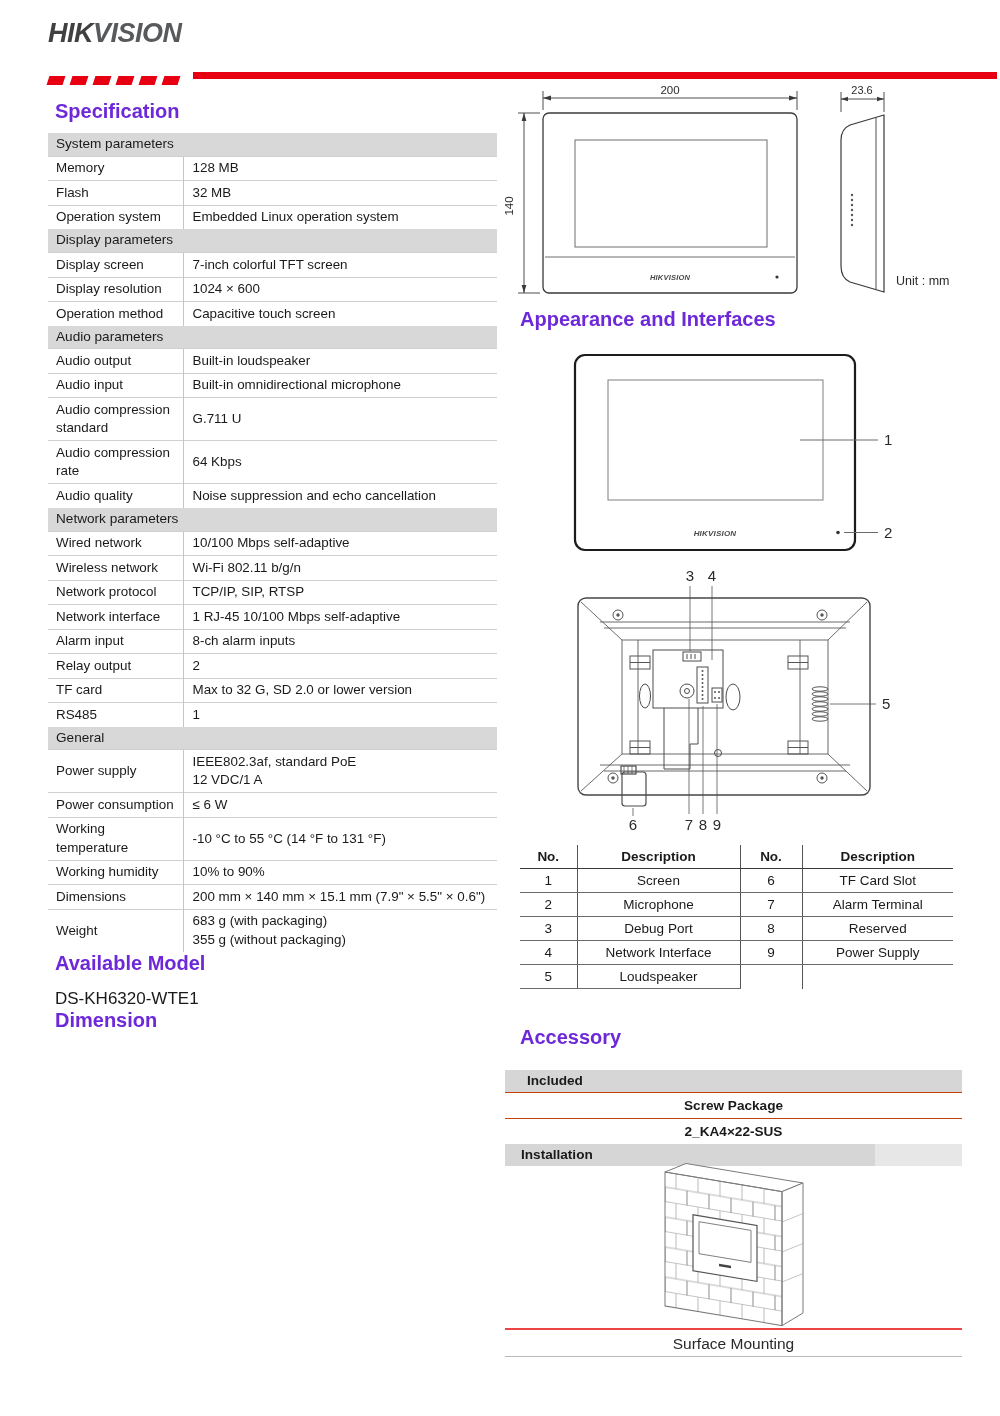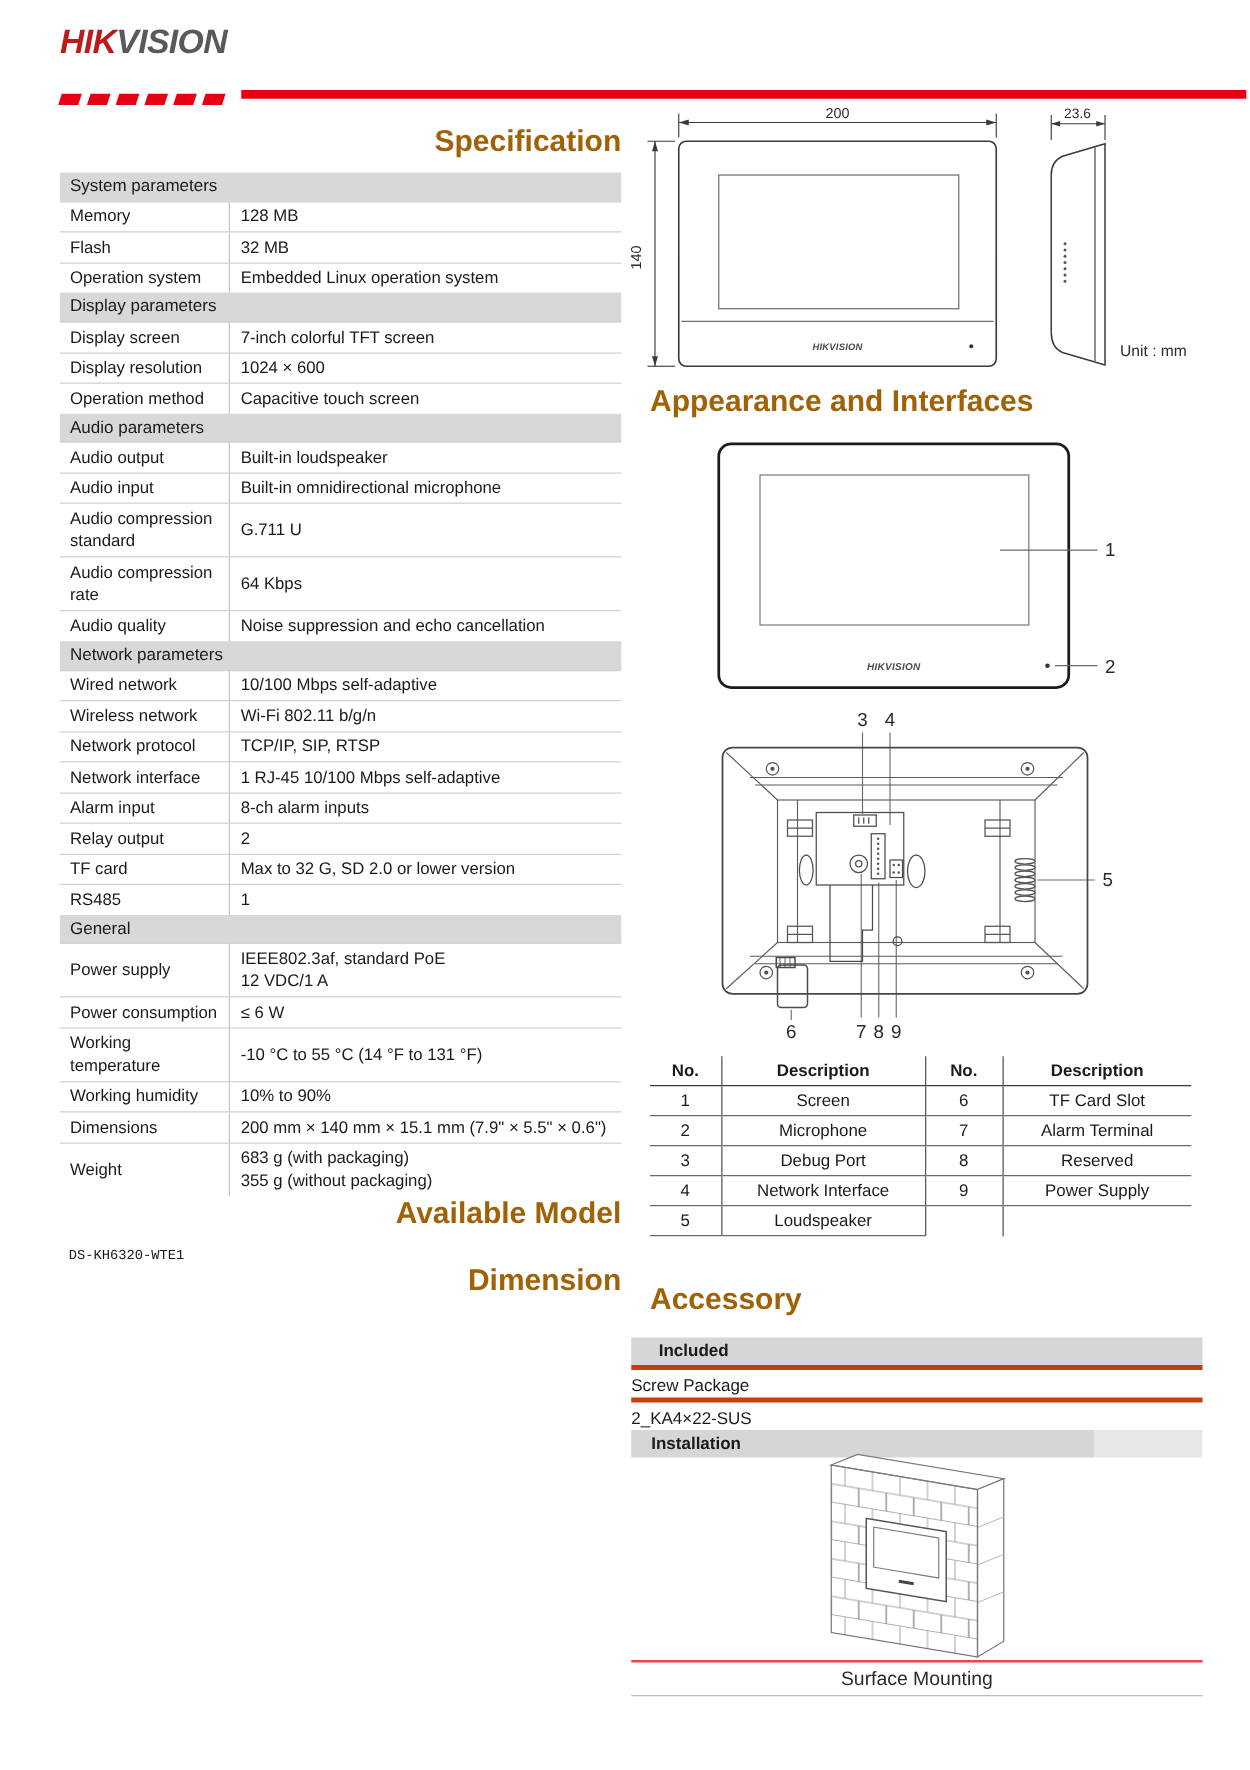--- a/index.html
+++ b/index.html
@@ -3,55 +3,55 @@
 <meta charset="utf-8">
 <style>
   * { box-sizing: border-box; }
   html,body { margin:0; padding:0; }
   body {
     width:1000px; height:1416px; position:relative; background:#fff;
     font-family:"Liberation Sans", sans-serif; color:#1a1a1a;
   }
   
   .logo { position:absolute; left:48px; top:18px; font-size:27px; font-weight:bold; font-style:italic; letter-spacing:-0.5px; white-space:nowrap; }
-  .logo .hik { color:#b91c1c;text-align:center; }
+  .logo .hik { color:#404040;text-align:center; }
   .logo .vision { color:#58595b; }
   .dashrow { position:absolute; left:48px; top:71px; white-space:nowrap; }
   .dash { display:inline-block; width:16px; height:9px; background:#e60012; transform:skewX(-18deg); margin-right:7px; }
   .headbar { position:absolute; left:193px; top:72px; width:804px; height:7px; background:#e60012; }
   
-  .rh { font-size:24px; font-weight:bold; color:#a16207; margin:0;text-align:right; }
+  .rh { font-size:20px; font-weight:bold; color:#6d28d9; margin:0; }
   
   .leftcol { position:absolute; left:48px; top:100px; width:449px; }
   .leftcol .rh { margin:0 0 10px 7px; }
   table.spec { width:449px; border-collapse:collapse; font-size:13.4px; line-height:1.38; }
   table.spec td { vertical-align:middle; }
   tr.sh td { background:#d8d8d8; font-weight:normal; padding:2px 8px; font-size:13.6px; }
   td.k { width:135px; padding:2.5px 8px; }
   td.v { padding:2.5px 9px; border-left:1px solid #c6c6c6; white-space:pre-line; }
   tr.r td { border-top:1px solid #cfcfcf; }
-  .model { font-size:11px; margin:14px 0 0 7px;font-family:Liberation Mono, monospace; }
+  .model { font-size:17px; margin:14px 0 0 7px; }
   .am { margin-top:18px; }
   .dimh { margin-top:36px; }
   
   .rightcol { position:absolute; left:500px; top:0; width:470px; height:1416px; }
   .rightcol .rh { position:absolute; left:20px; }
   .absvg { position:absolute; left:0; }
   
   table.itab { position:absolute; left:20px; top:845px; width:433px; border-collapse:collapse; font-size:13.5px; }
   table.itab th, table.itab td { text-align:center; padding:4px 9px; border-bottom:1px solid #6a6a6a; }
   table.itab th { font-weight:bold; border-bottom:1.5px solid #3a3a3a; }
   table.itab .bl { border-left:1px solid #555; }
   table.itab .c1 { width:57px; } table.itab .c2 { width:163px; }
   table.itab .c3 { width:62px; } table.itab .c4 { width:151px; }
   table.itab .nb { border-bottom:none; }
   
   .graybar { position:absolute; left:5px; width:457px; height:22px; background:#d6d6d6; font-size:13.6px; font-weight:bold; line-height:22px; padding-left:22px; }
   .graybar.twotone { background:linear-gradient(90deg,#d6d6d6 0 81%,#e7e7e7 81%);padding-left:16px; }
-  .accrow { position:absolute; left:5px; width:457px; height:26px; line-height:26px; font-size:13.6px; border-top:4px solid #c2410c; }
+  .accrow { position:absolute; left:5px; width:457px; height:26px; line-height:26px; text-align:center; font-size:13.6px; border-top:1px solid #c2410c;font-weight:bold; }
   .caption { position:absolute; left:5px; top:1328px; width:457px; height:29px; line-height:28px; text-align:center; font-size:15.5px; color:#2a2a2a; border-top:2px solid #ef4444; border-bottom:1px solid #b9b9b9; }
   svg text { font-family:"Liberation Sans", sans-serif; fill:#2a2a2a; }
   .minilogo { font-style:italic; font-weight:bold; fill:#4a4a4a; letter-spacing:0.2px; }
 </style>
 </head>
 <body>
 
 <div class="logo"><span class="hik">HIK</span><span class="vision">VISION</span></div>
 <div class="dashrow">
   <span class="dash"></span><span class="dash"></span><span class="dash"></span><span class="dash"></span><span class="dash"></span><span class="dash"></span>

